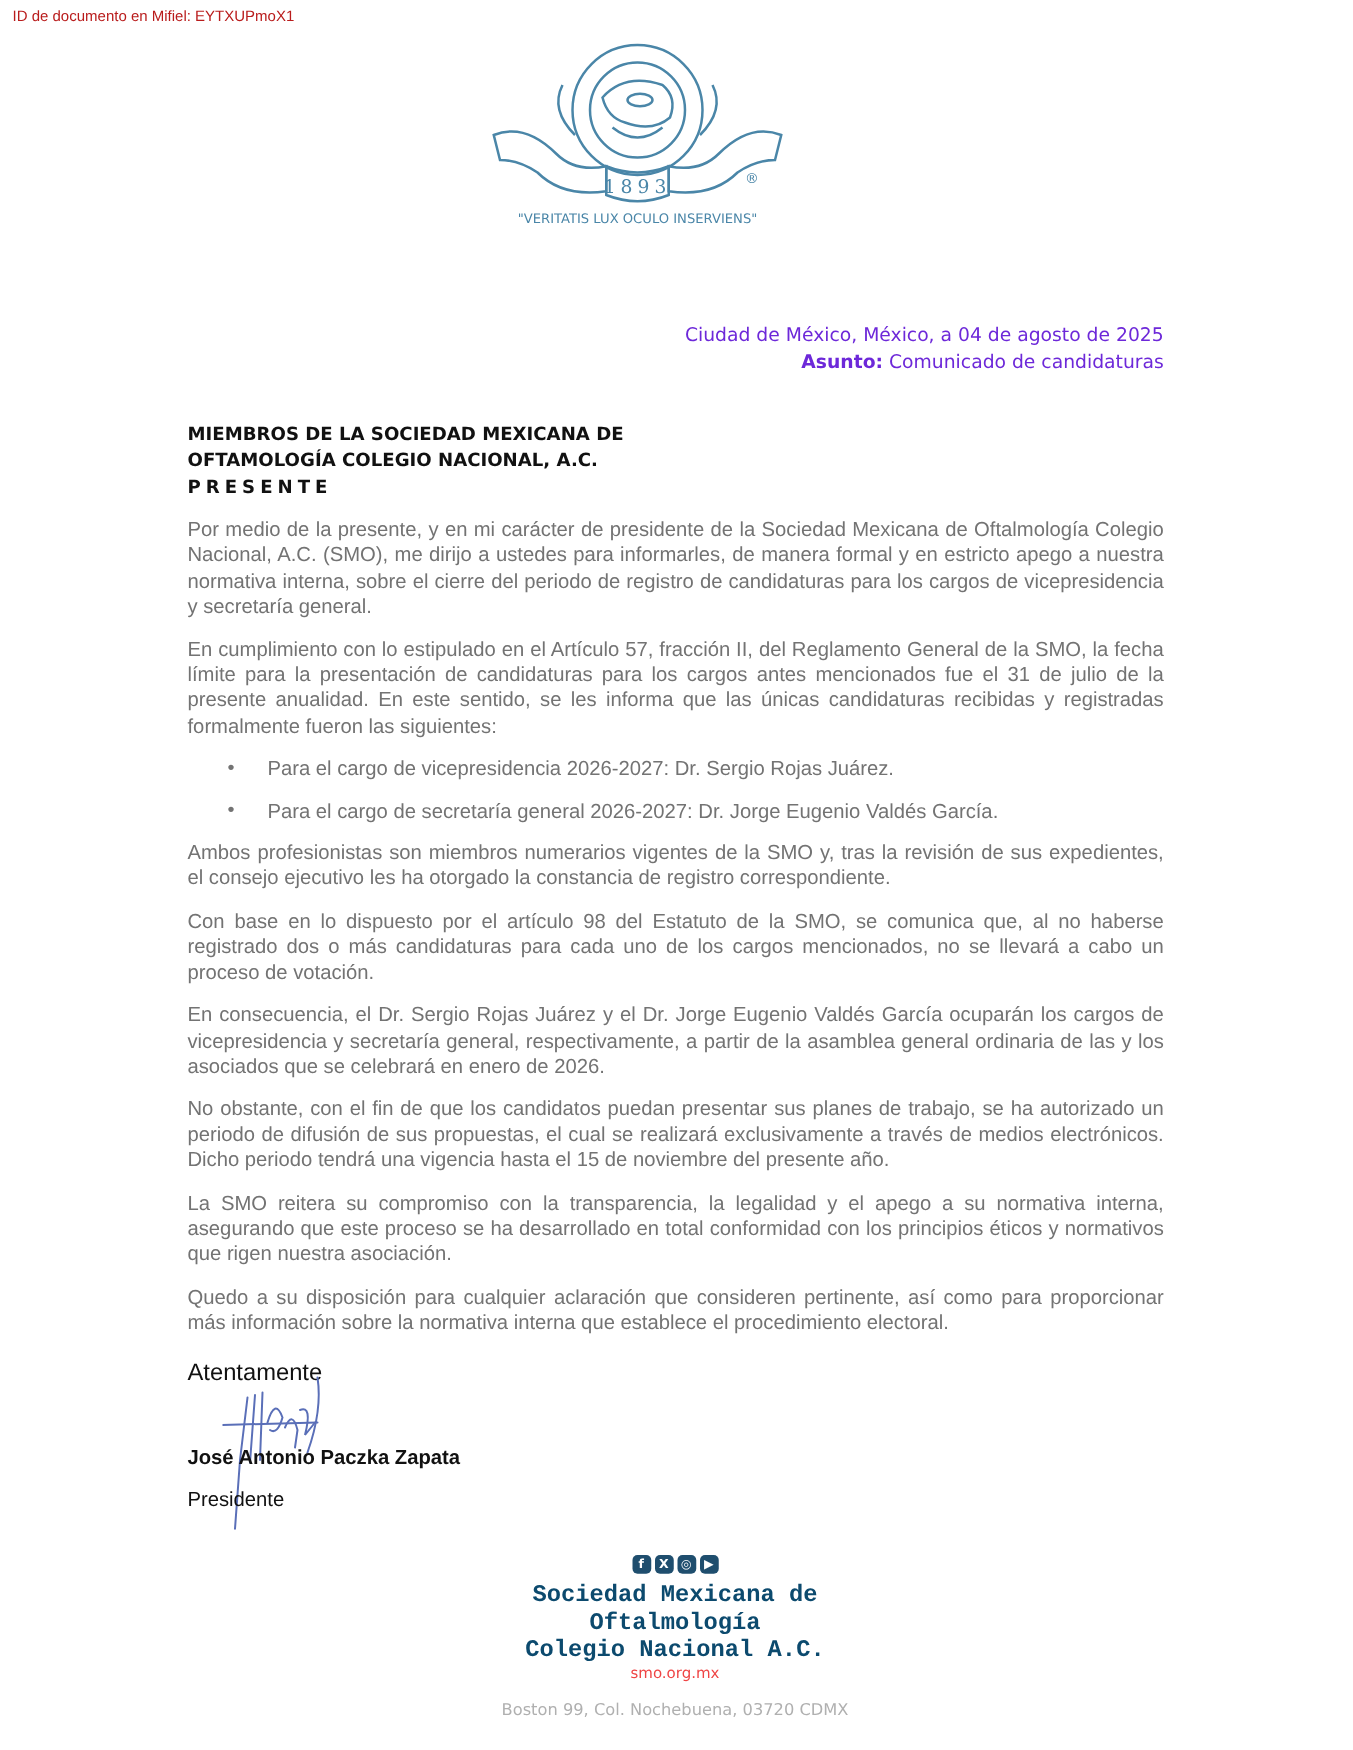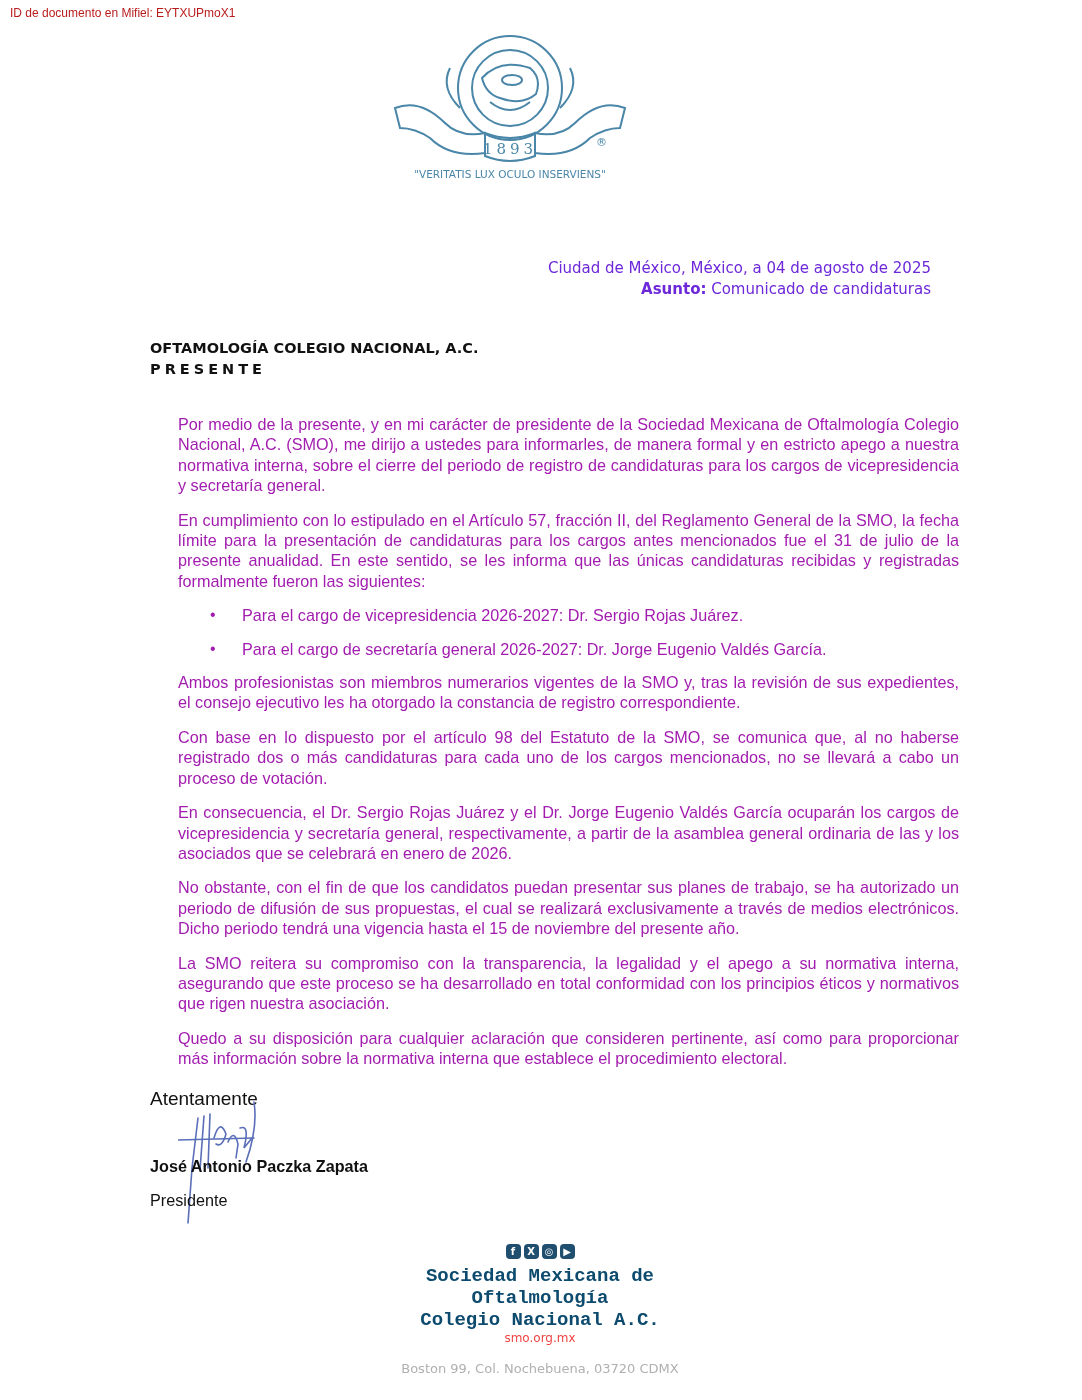--- a/index.html
+++ b/index.html
@@ -3,21 +3,21 @@
 <meta charset="utf-8">
 <style>
   html, body { margin:0; padding:0; background:#ffffff; }
   body { width:1082px; height:1400px; position:relative; overflow:hidden; font-family:"Liberation Sans", sans-serif; color:#111; }
   .doc-id { position:absolute; left:10px; top:6px; font-size:12px; color:#b91c1c; }
   .logo { position:absolute; left:390px; top:28px; width:240px; height:160px; }
   .dateblock { position:absolute; right:151px; top:258px; text-align:right; font-family:"DejaVu Sans", sans-serif; font-size:15px; line-height:21px; color:#6d28d9; }
   .dateblock b { font-weight:bold; }
   .addressee { position:absolute; left:150px; top:338px; font-family:"DejaVu Sans", sans-serif; font-weight:bold; font-size:14.5px; line-height:21px; color:#111; }
   .addressee .presente { letter-spacing:4px; }
-  .body { position:absolute; left:150px; top:414px; width:781px; font-size:16.2px; line-height:20.4px; text-align:justify; color:#a21caf;margin-left:28px; }
+  .body { position:absolute; left:150px; top:414px; width:781px; font-size:16.2px; line-height:20.4px; text-align:justify; color:#737373; }
   .body p { margin:0 0 14px 0; }
   .body ul { margin:0 0 12px 0; padding:0 0 0 64px; list-style:none; }
   .body li { position:relative; margin:0 0 13px 0; }
   .body li::before { content:"\2022"; position:absolute; left:-32px; top:0; font-size:16px; }
   .closing { position:absolute; left:150px; top:1088px; font-size:19px; }
   .signature { position:absolute; left:178px; top:1098px; width:90px; height:130px; }
   .signer { position:absolute; left:150px; top:1157px; font-size:16.2px; font-weight:bold; }
   .role { position:absolute; left:150px; top:1191px; font-size:16.2px; }
   .footer { position:absolute; left:360px; top:1244px; width:360px; text-align:center; }
   .social { display:flex; justify-content:center; gap:3px; margin-bottom:6px; }
@@ -53,20 +53,21 @@
 
 <div class="dateblock">
   <div>Ciudad de México, México, a 04 de agosto de 2025</div>
   <div>
     <b>Asunto:</b>
     <span>Comunicado de candidaturas</span>
   </div>
 </div>
 
 <div class="addressee">
+  <div>MIEMBROS DE LA SOCIEDAD MEXICANA DE</div>
   <div>OFTAMOLOGÍA COLEGIO NACIONAL, A.C.</div>
   <div class="presente">PRESENTE</div>
 </div>
 
 <div class="body">
   <p>Por medio de la presente, y en mi carácter de presidente de la Sociedad Mexicana de Oftalmología Colegio Nacional, A.C. (SMO), me dirijo a ustedes para informarles, de manera formal y en estricto apego a nuestra normativa interna, sobre el cierre del periodo de registro de candidaturas para los cargos de vicepresidencia y secretaría general.</p>
   <p>En cumplimiento con lo estipulado en el Artículo 57, fracción II, del Reglamento General de la SMO, la fecha límite para la presentación de candidaturas para los cargos antes mencionados fue el 31 de julio de la presente anualidad. En este sentido, se les informa que las únicas candidaturas recibidas y registradas formalmente fueron las siguientes:</p>
   <ul>
     <li>Para el cargo de vicepresidencia 2026-2027: Dr. Sergio Rojas Juárez.</li>
     <li>Para el cargo de secretaría general 2026-2027: Dr. Jorge Eugenio Valdés García.</li>

